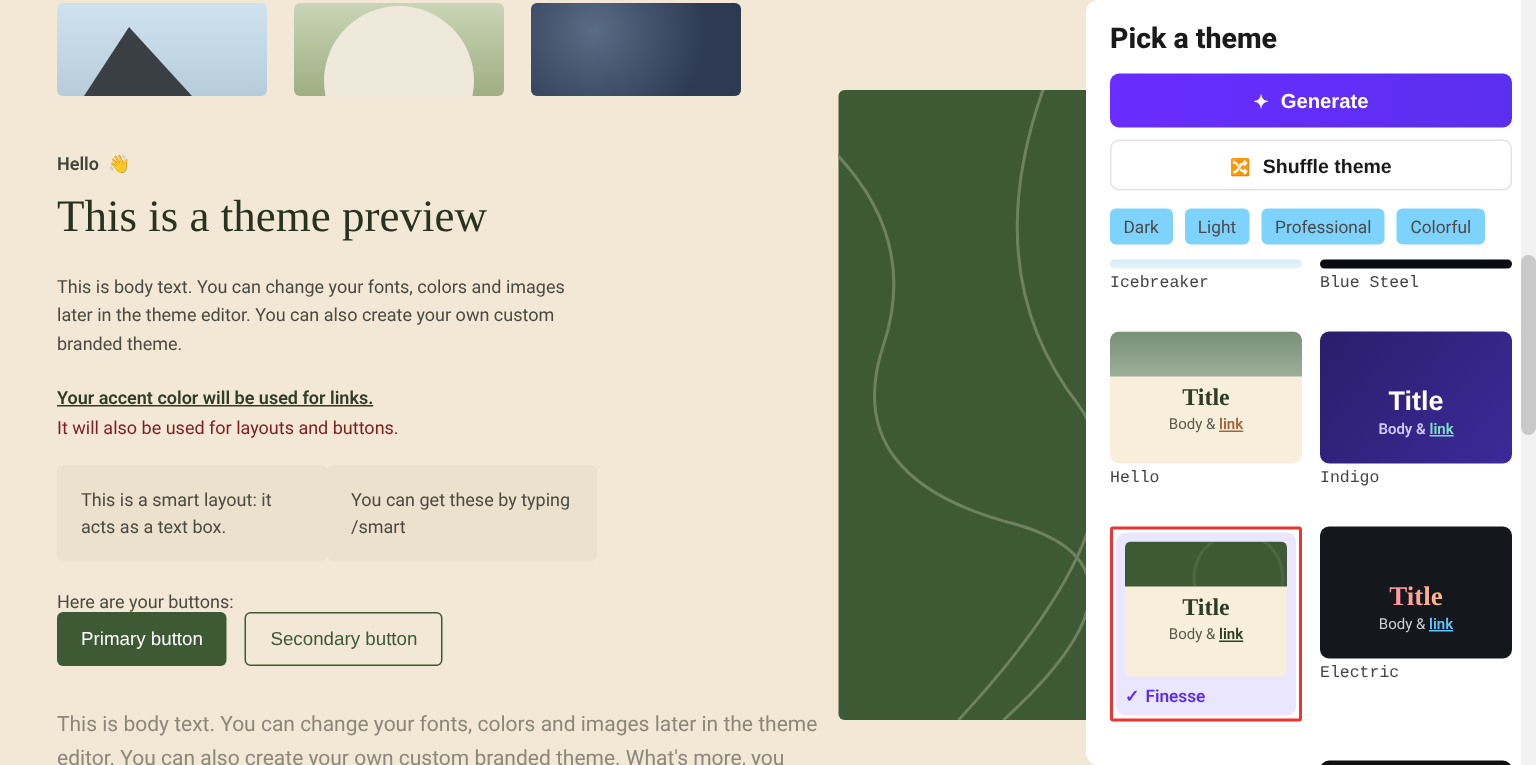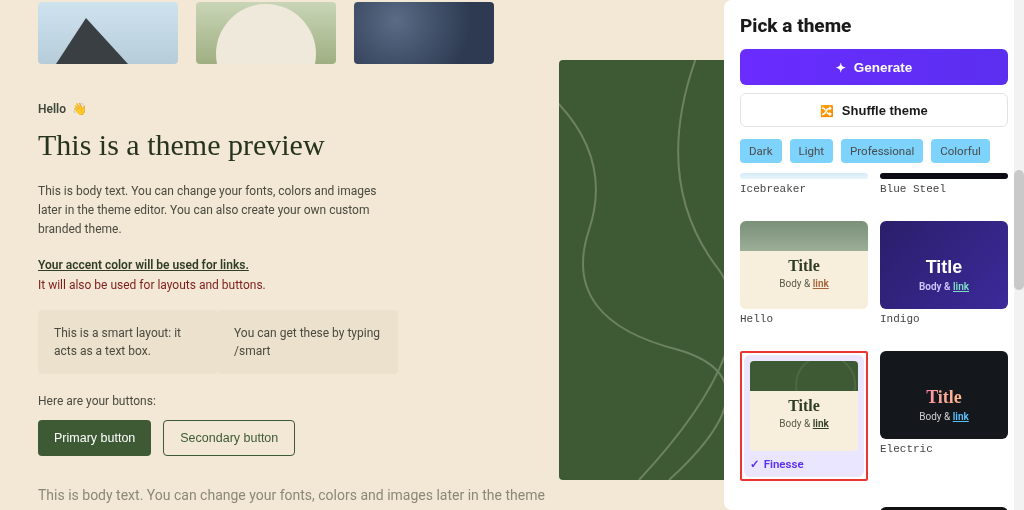--- a/index.html
+++ b/index.html
@@ -61,21 +61,21 @@
     display:block; margin-top:18px; font-size:12px; font-weight:600;
     color:#2f3d25; text-decoration: underline;
   }
   .sub-text { font-size:12px; color:#7f1d1d; margin-top:6px; }
   .smart-row { display:flex; margin-top:18px; }
   .smart-box {
     background:#ece1cc; padding:14px 16px; font-size:12px; color:#4a4a40;
     border-radius:4px; flex:1; line-height:1.5;
   }
   .buttons-label { font-size:12px; color:#4a4a40; margin-top:20px; }
-  .btn-row { display:flex; gap:12px; margin-top:12px; }
+  .btn-row { display:flex; gap:12px; }
   .btn {
     font-size:12.5px; padding:10px 16px; border-radius:4px; cursor:pointer;
     font-weight:500;
   }
   .btn-primary { background:#3d5a34; color:#fff; border:none; }
   .btn-secondary { background:transparent; color:#3d5a34; border:1.5px solid #3d5a34; }
   .faded-block {
     margin-top:28px; font-size:14px; color:#8b8878; line-height:1.7;
     max-width:520px;
   }

